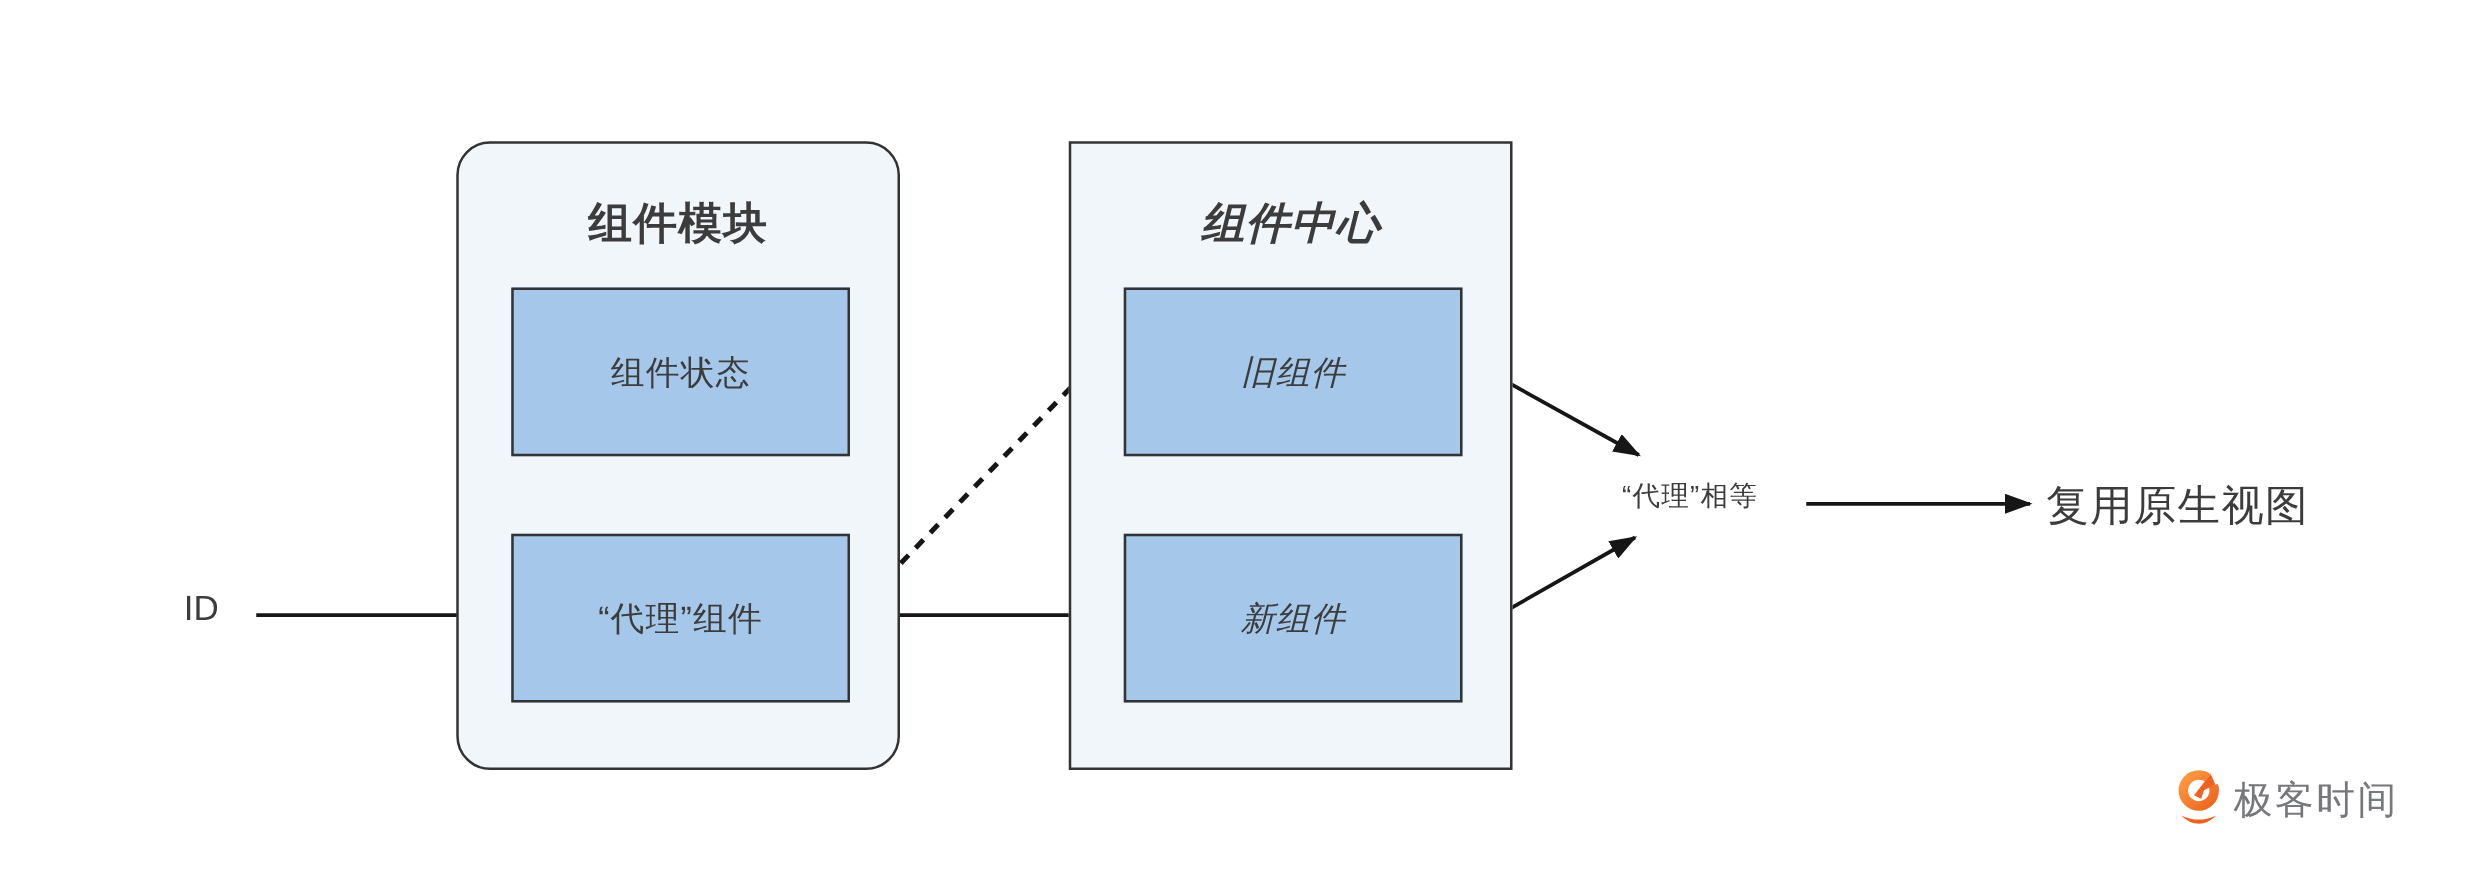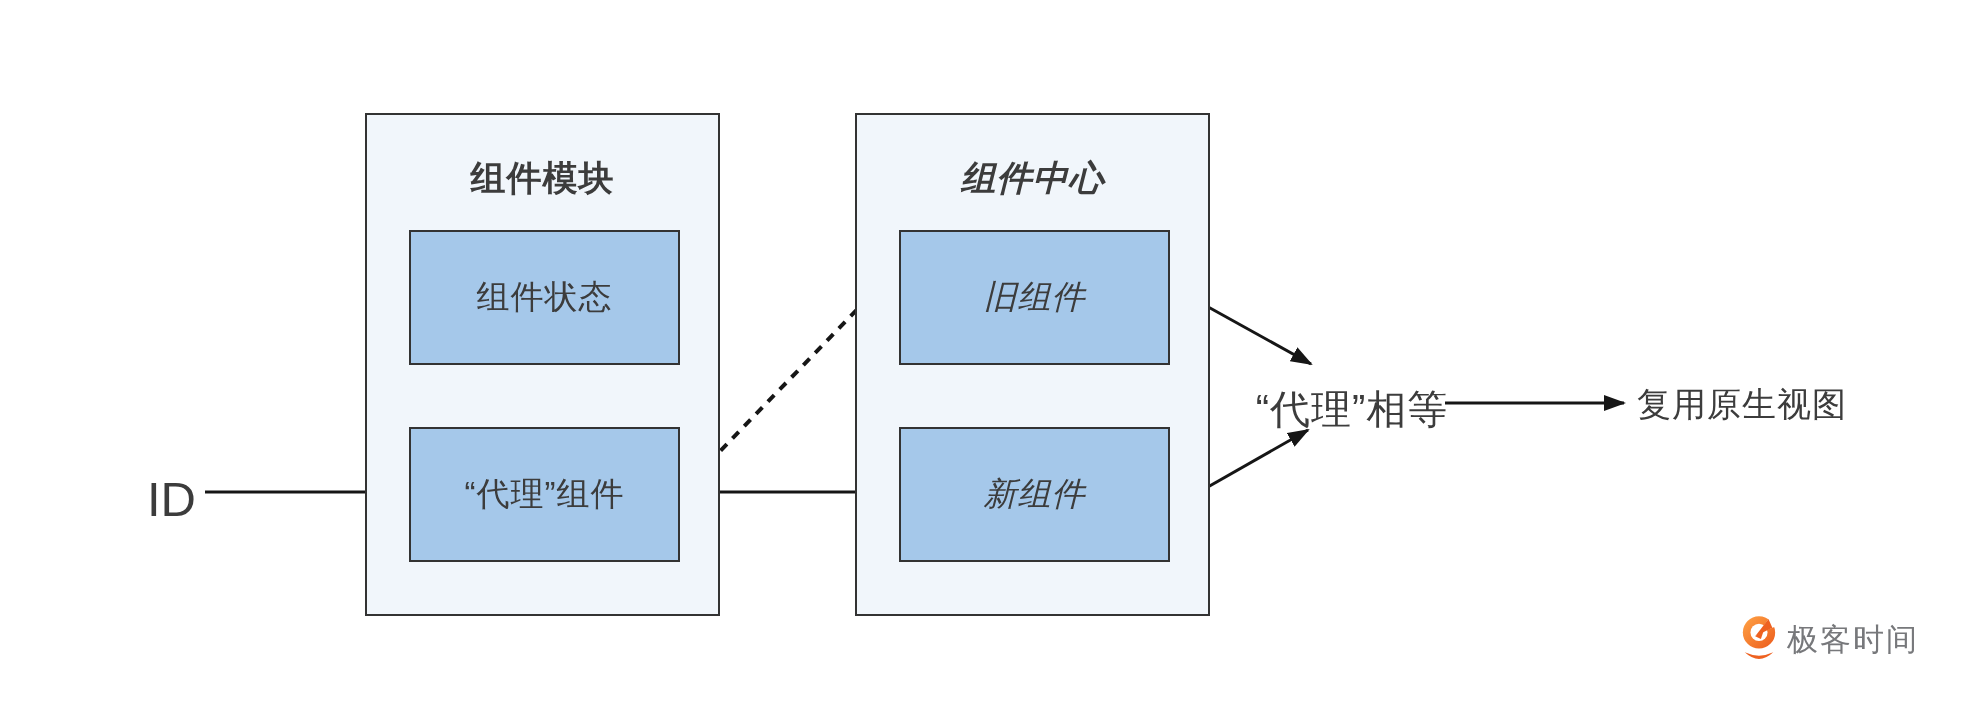--- a/index.html
+++ b/index.html
@@ -22,46 +22,46 @@
     background:var(--canvas-bg);
     overflow:hidden;
   }
   .arrows{position:absolute;left:0;top:0;width:1980px;height:711px;pointer-events:none;}
   .group{
     position:absolute;
     width:355px;height:503px;top:113px;
     background:var(--group-fill);
     border:2px solid var(--group-border);
   }
-  .group-left{left:365px;}
+  .group-left{left:365px;border-radius:27px;}
   .group-right{left:855px;font-style:italic;}
   .group-title{
     position:absolute;left:0;top:40px;width:100%;
     text-align:center;
     font-size:35px;font-weight:bold;
     color:var(--text);
     letter-spacing:1px;
   }
   .node{
     position:absolute;left:42px;width:271px;height:135px;
     background:var(--node-fill);
     border:2px solid var(--node-border);
     display:flex;align-items:center;justify-content:center;
-    font-size:33px;color:var(--text);
+    font-size:27px;color:var(--text);
     letter-spacing:1px;
   }
   .node-top{top:115px;}
   .node-bottom{top:312px;align-items:center;}
   .label{
     position:absolute;
     color:var(--text);
     white-space:nowrap;
   }
-  .id-label{left:147px;top:471px;font-size:49px;}
-  .equal-label{left:1252px;top:382px;width:200px;text-align:center;font-size:40px;letter-spacing:1px;}
+  .id-label{left:147px;top:471px;font-size:28px;}
+  .equal-label{left:1252px;top:382px;width:200px;text-align:center;font-size:22px;letter-spacing:1px;}
   .reuse-label{left:1637px;top:382px;font-size:34px;letter-spacing:1px;font-family:Liberation Serif, serif;}
   .brand{
     position:absolute;left:1740px;top:615px;
     display:flex;align-items:center;gap:9px;text-align:center;
   }
   .brand-text{
     font-size:31px;color:var(--brand-text);
     letter-spacing:2px;white-space:nowrap;
   }
 </style>

